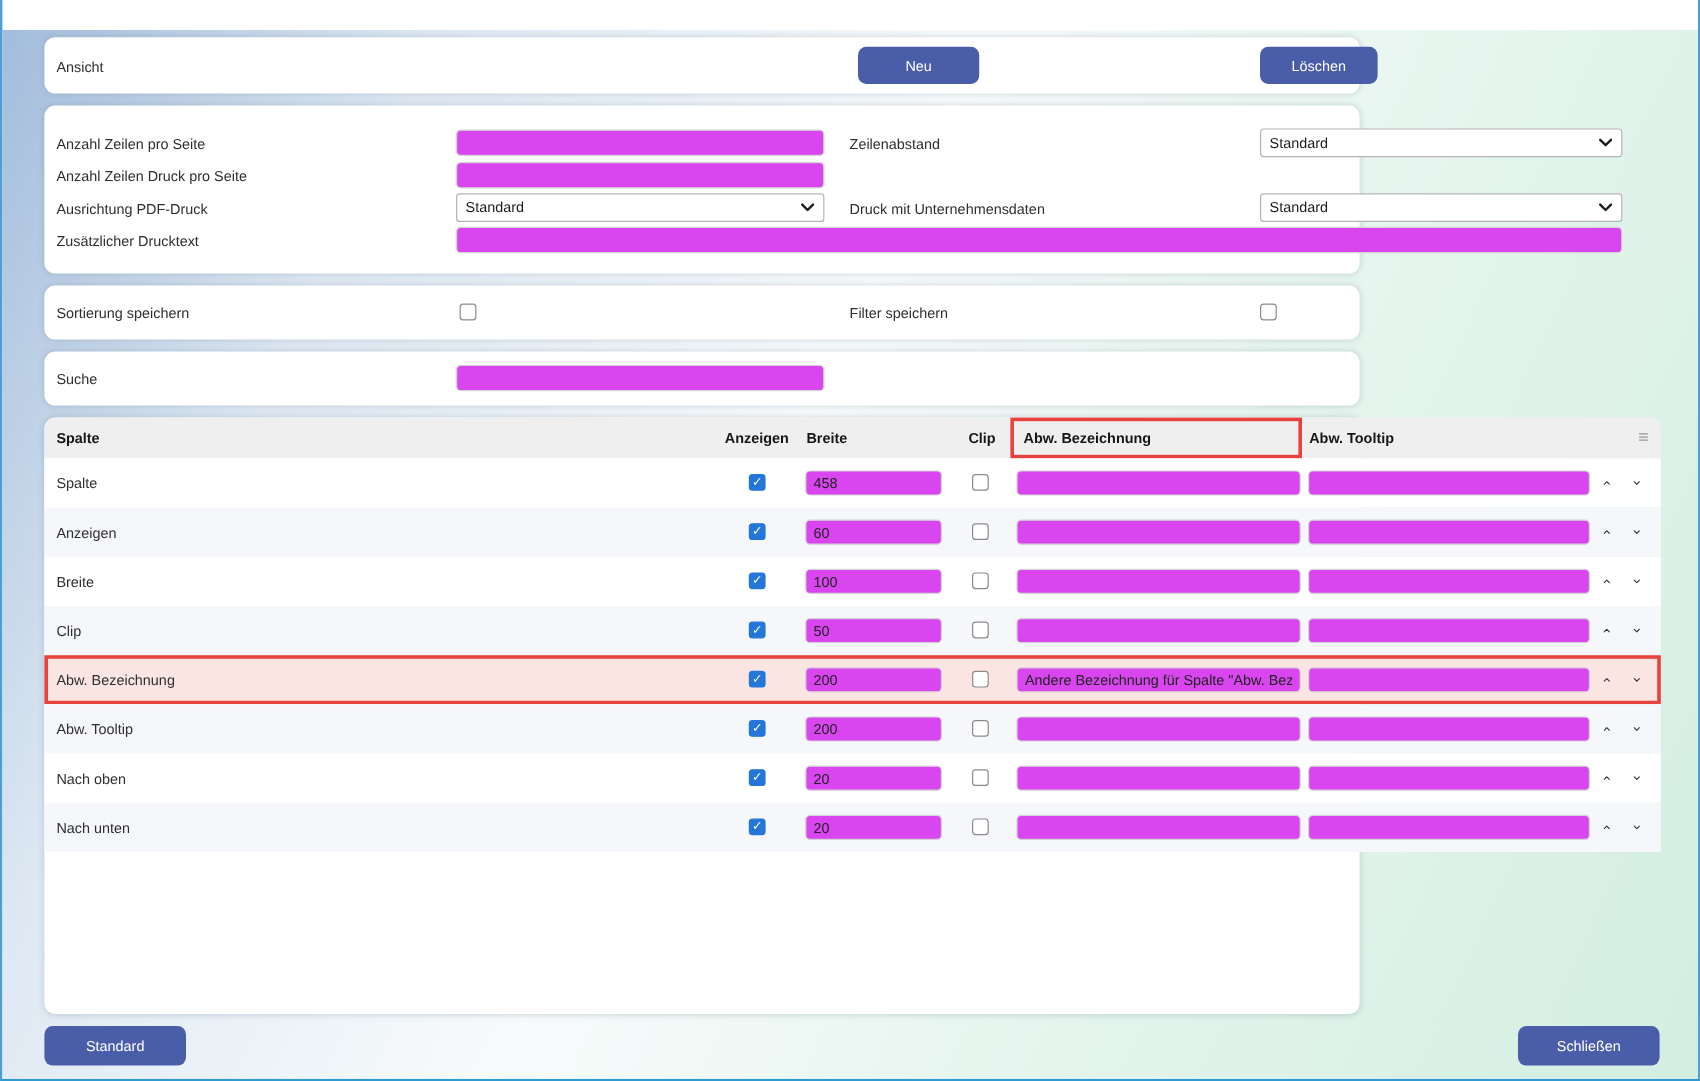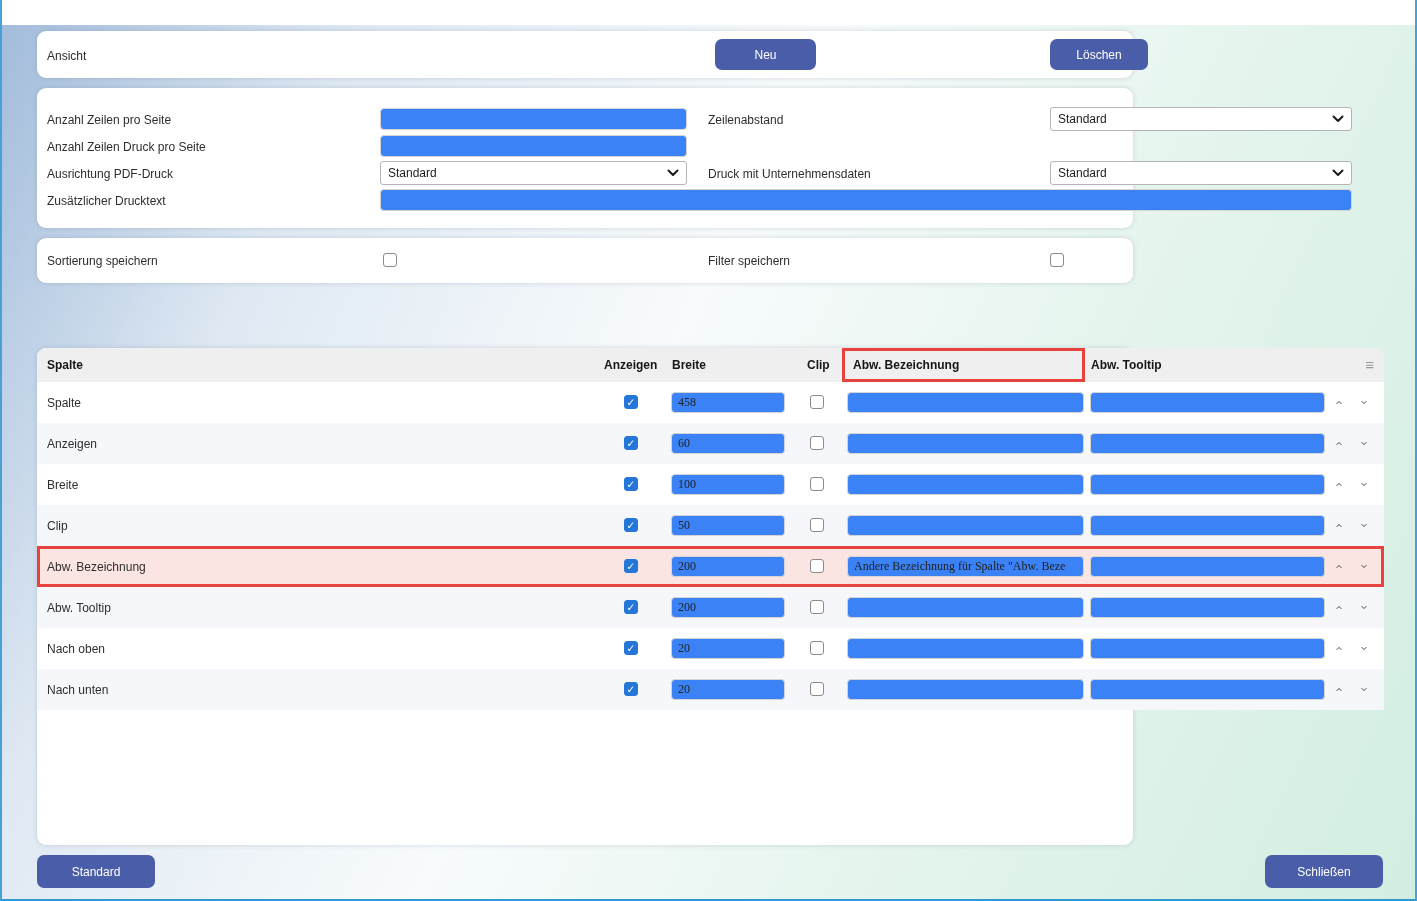--- a/index.html
+++ b/index.html
@@ -24,22 +24,22 @@
     position:absolute; top:25px; left:0; width:1413px; height:874px;
     background:linear-gradient(115deg,#a2bcdb 0%, #dfe9f3 20%, #f8fbfc 45%, #e3f4ec 72%, #d3eee1 100%);
   }
   .card {
     position:absolute; left:35px; width:1096px; background:#fff;
     border-radius:9px; box-shadow:0 0 5px rgba(110,130,150,0.30);
   }
   .lbl { position:absolute; font-size:12px; color:#2e2e2e; white-space:nowrap; }
   .tin {
     position:absolute; height:22px; border:1px solid #d4d4d4; border-radius:4px;
-    font-size:12px; padding:0 6px; box-sizing:border-box; background:#3b82f6; color:#222;
-    font-family:Liberation Serif, serif; outline:none;
+    font-size:12px; padding:0 6px; box-sizing:border-box; background:#d946ef; color:#222;
+    font-family:Liberation Sans, sans-serif; outline:none;
   }
   .sel {
     position:absolute; height:24px; border:1px solid #b5b5b5; border-radius:3px; background:#fff;
     display:flex; align-items:center; justify-content:space-between; padding:0 7px;
     font-size:12px; color:#1c1c1c; box-sizing:border-box; cursor:pointer;
   }
   .btn {
     position:absolute; background:#4a5da8; color:#fff; font-size:12px;
     border:none; border-radius:7px; display:flex; align-items:center; justify-content:center;
     cursor:pointer; font-family:"Liberation Sans", sans-serif;
@@ -124,20 +124,24 @@
       <input class="tin" style="left: 343px; top: 101px; width: 972px;" value="">
     </div>
 
     <div class="card" style="top:213px; height:45px;">
       <span class="lbl" style="left:10px; top:16px;">Sortierung speichern</span>
       <div class="cbx" style="left:346px; top:15px;"></div>
       <span class="lbl" style="left:671px; top:16px;">Filter speichern</span>
       <div class="cbx" style="left:1013px; top:15px;"></div>
     </div>
 
+    <div class="card" style="top:268px; height:45px;">
+      <span class="lbl" style="left:10px; top:16px;">Suche</span>
+      <input class="tin" style="left: 343px; top: 11px; width: 307px;" value="">
+    </div>
 
     <div class="card" style="top:323px; height:497px;">
       <div class="tbl-header">
         <span class="th" style="left:10px;">Spalte</span>
         <span class="th" style="left:567px;">Anzeigen</span>
         <span class="th" style="left:635px;">Breite</span>
         <span class="th" style="left:770px;">Clip</span>
         <div class="hdr-redbox">
           <span class="th">Abw. Bezeichnung</span>
         </div>

